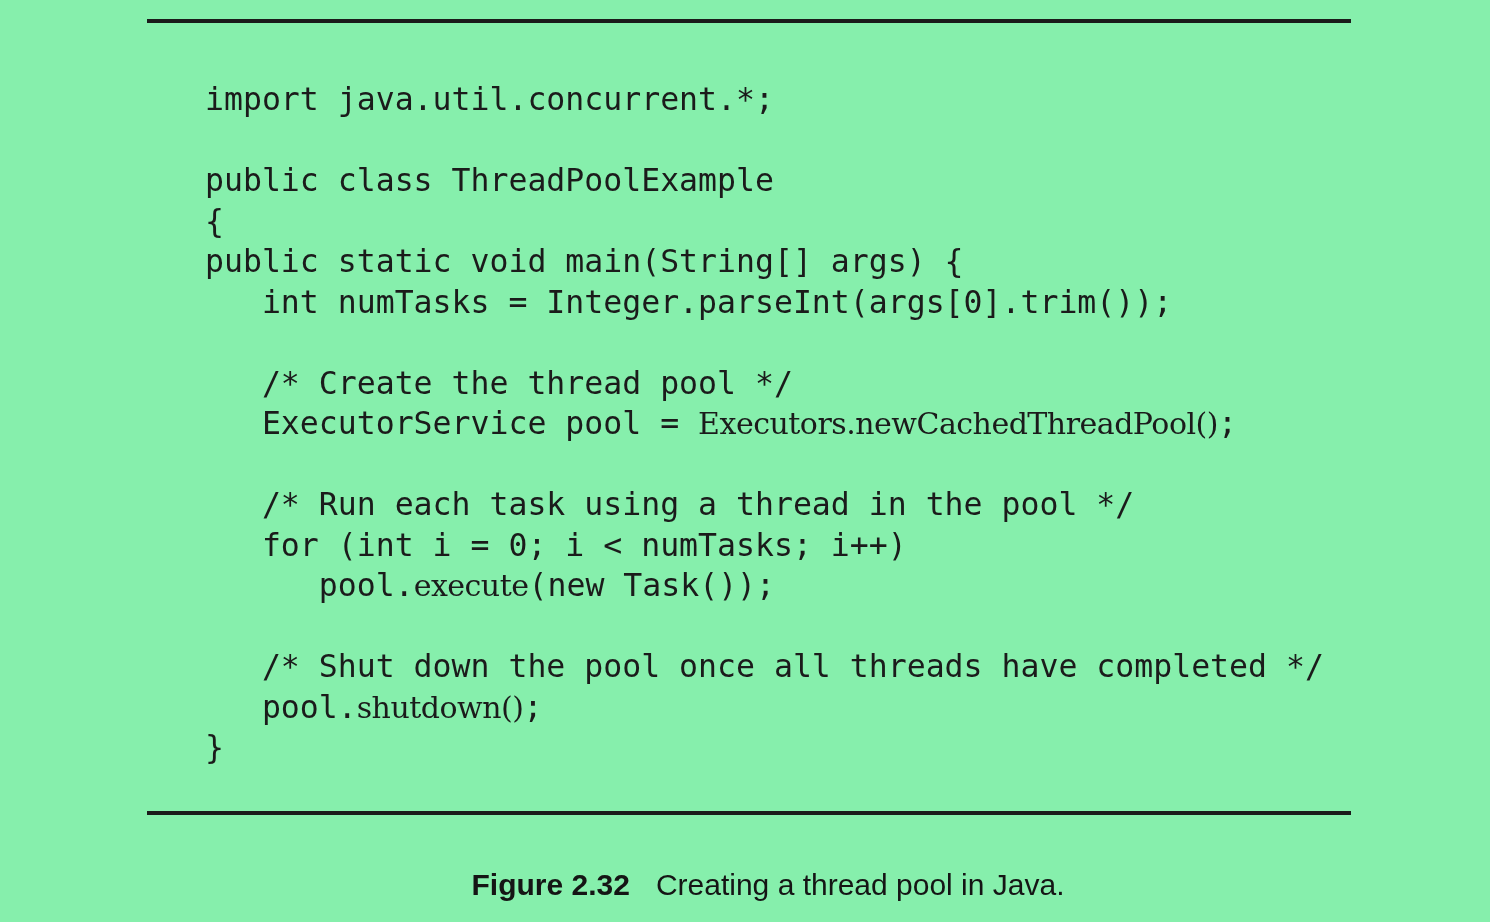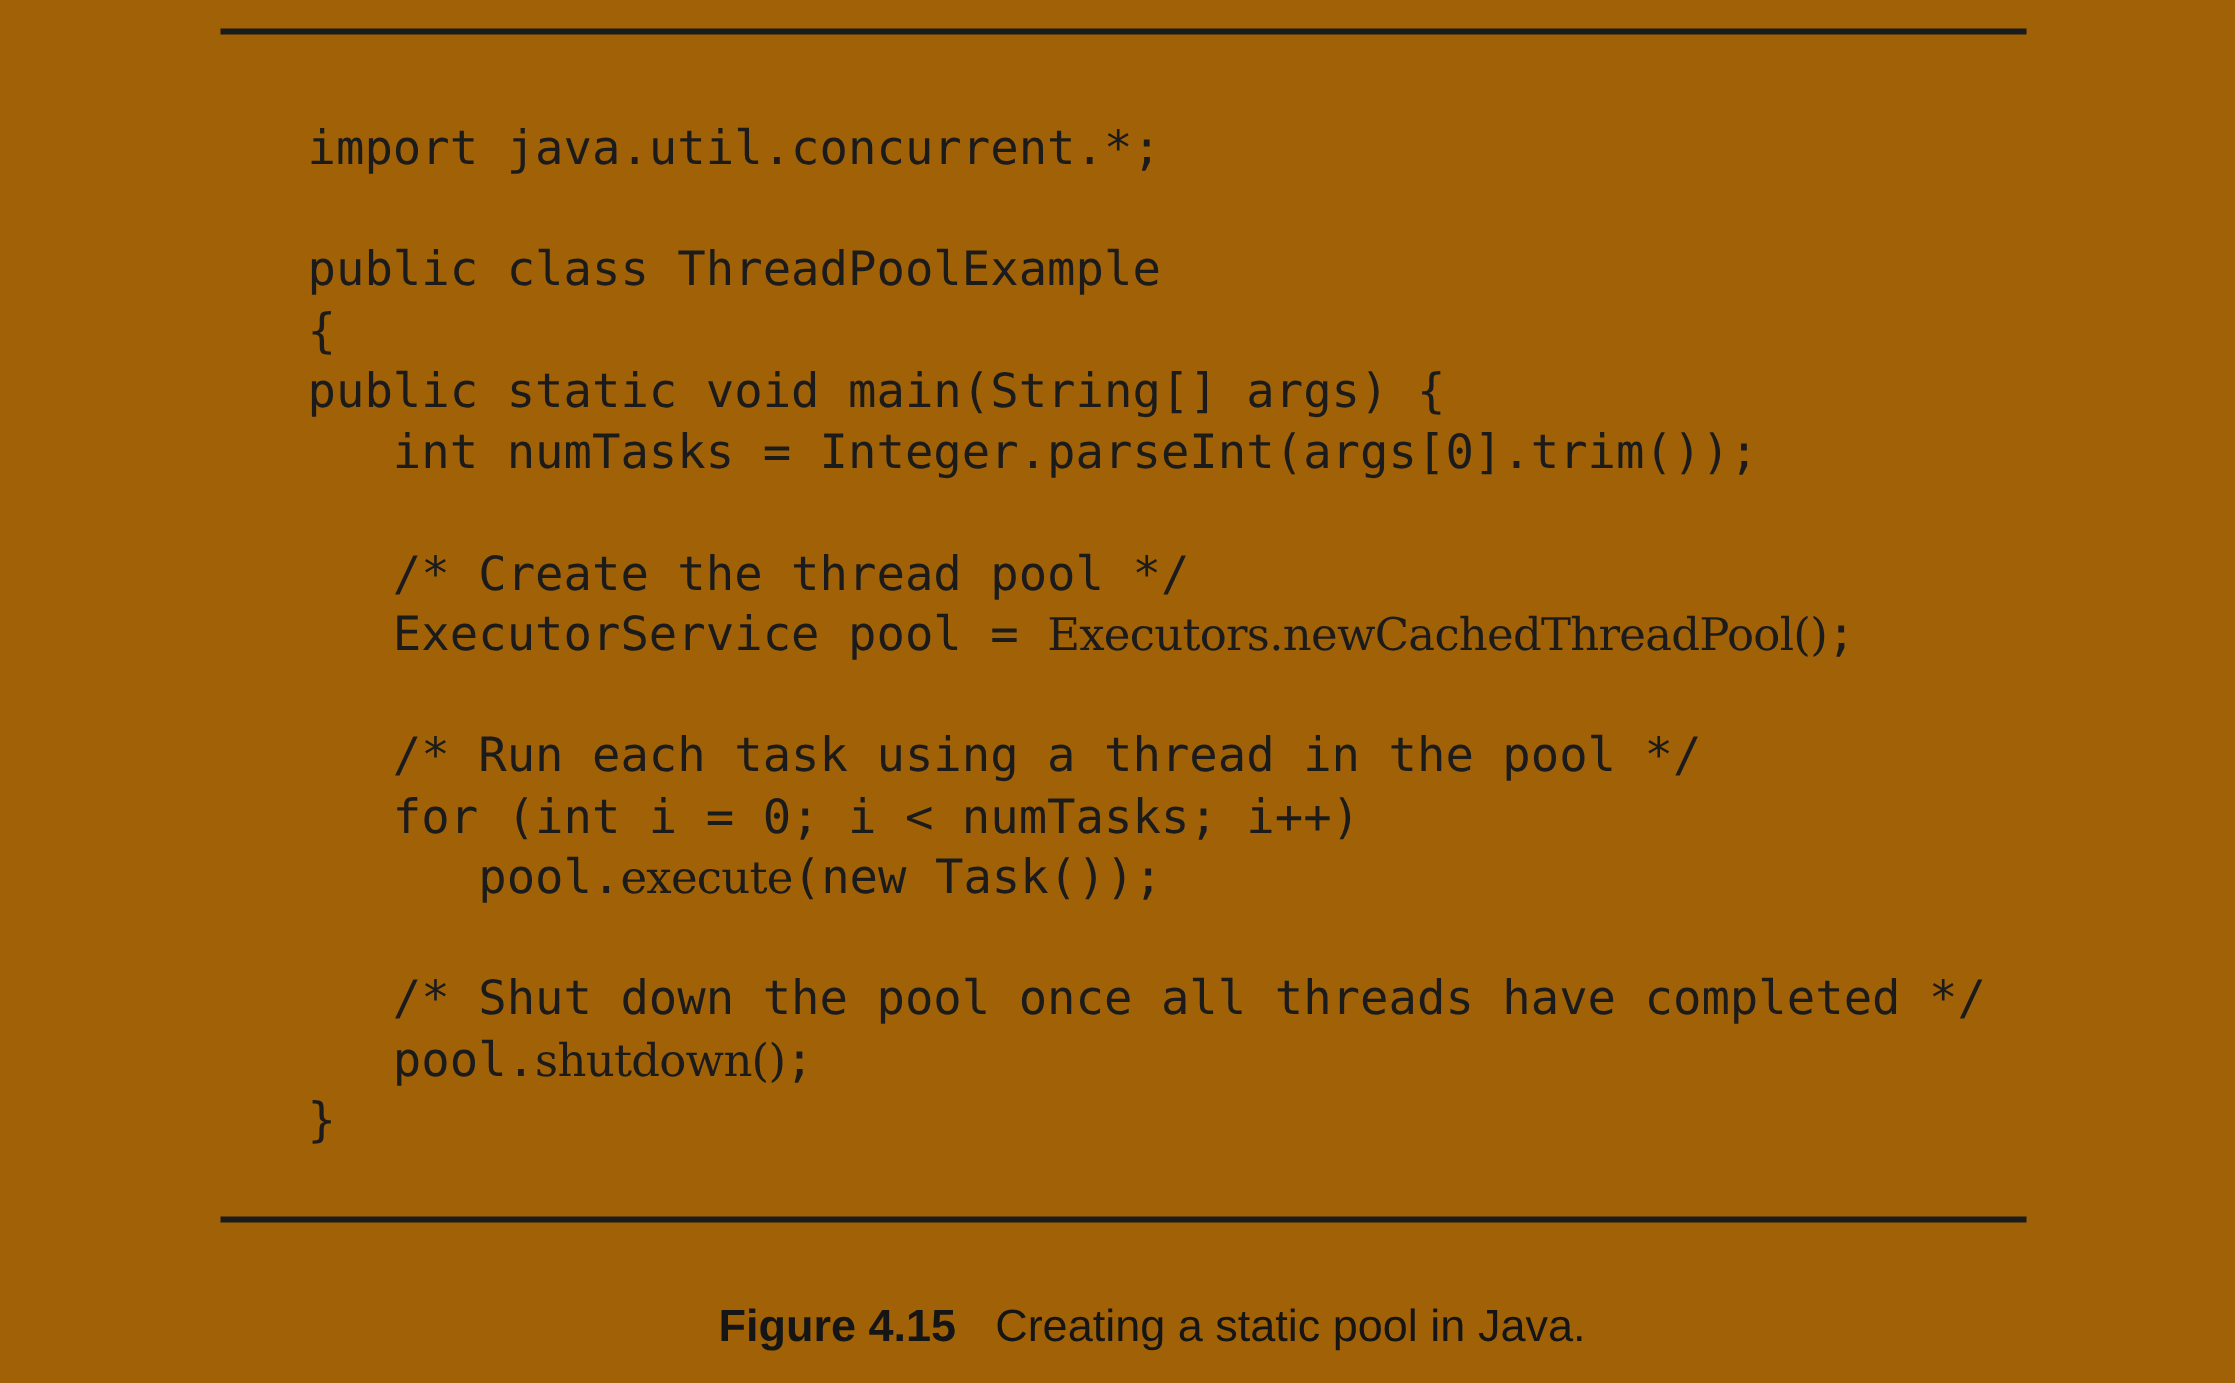--- a/index.html
+++ b/index.html
@@ -5,21 +5,21 @@
   * { box-sizing: border-box; }
   html, body {
     margin: 0; padding: 0;
     background: #ffffff;
     font-family: "Liberation Sans", sans-serif;
   }
   .page {
     position: relative;
     width: 1490px;
     height: 922px;
-    background: #a16207;
+    background: #86efac;
     overflow: hidden;
   }
   .rule {
     position: absolute;
     left: 147px;
     width: 1204px;
     height: 4px;
     background: #1b1b1b;
   }
   .rule-top { top: 19px; }
@@ -63,15 +63,15 @@
 <body>
 
 <div class="page">
 
   <div class="rule rule-top"></div>
 
   <pre class="code"><div class="ln"><span>import java.util.concurrent.*;</span></div><div class="ln"><span></span></div><div class="ln"><span>public class ThreadPoolExample</span></div><div class="ln"><span>{</span></div><div class="ln"><span>public static void main(String[] args) {</span></div><div class="ln"><span>   int numTasks = Integer.parseInt(args[0].trim());</span></div><div class="ln"><span></span></div><div class="ln"><span>   /* Create the thread pool */</span></div><div class="ln"><span>   ExecutorService pool = </span><span class="bold-api">Executors.newCachedThreadPool()</span><span>;</span></div><div class="ln"><span></span></div><div class="ln"><span>   /* Run each task using a thread in the pool */</span></div><div class="ln"><span>   for (int i = 0; i &lt; numTasks; i++)</span></div><div class="ln"><span>      pool.</span><span class="bold-api">execute</span><span>(new Task());</span></div><div class="ln"><span></span></div><div class="ln"><span>   /* Shut down the pool once all threads have completed */</span></div><div class="ln"><span>   pool.</span><span class="bold-api">shutdown()</span><span>;</span></div><div class="ln"><span>}</span></div></pre>
 
   <div class="rule rule-bottom"></div>
 
-  <div class="caption"><span class="caption-label">Figure 4.15</span><span class="caption-gap"></span><span class="caption-text">Creating a static pool in Java.</span></div>
+  <div class="caption"><span class="caption-label">Figure 2.32</span><span class="caption-gap"></span><span class="caption-text">Creating a thread pool in Java.</span></div>
 
 </div>
 
 </body></html>

